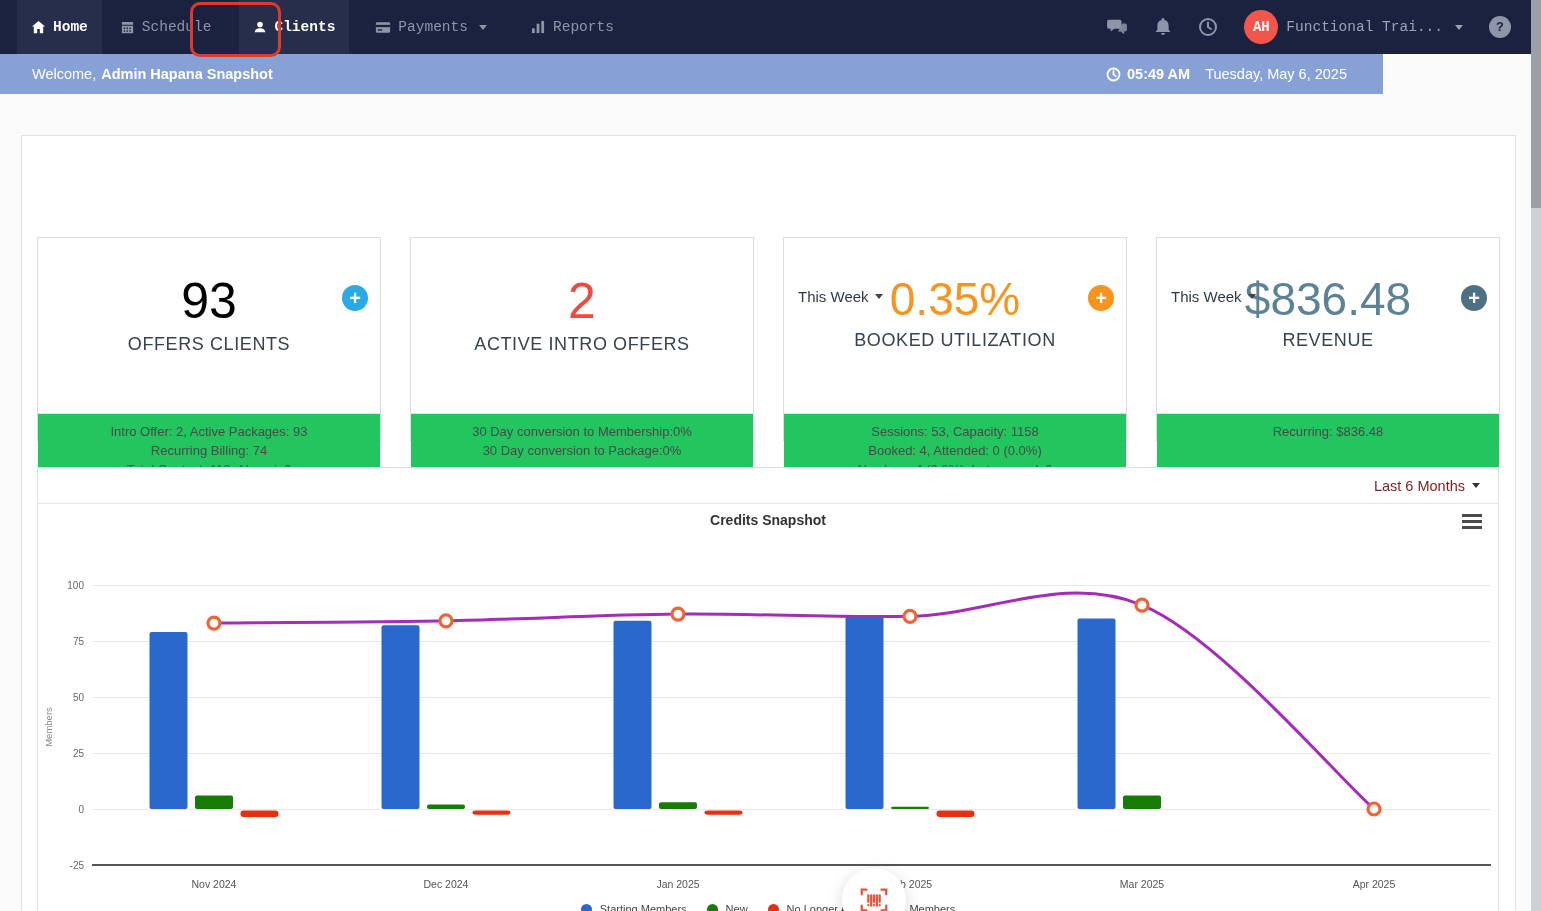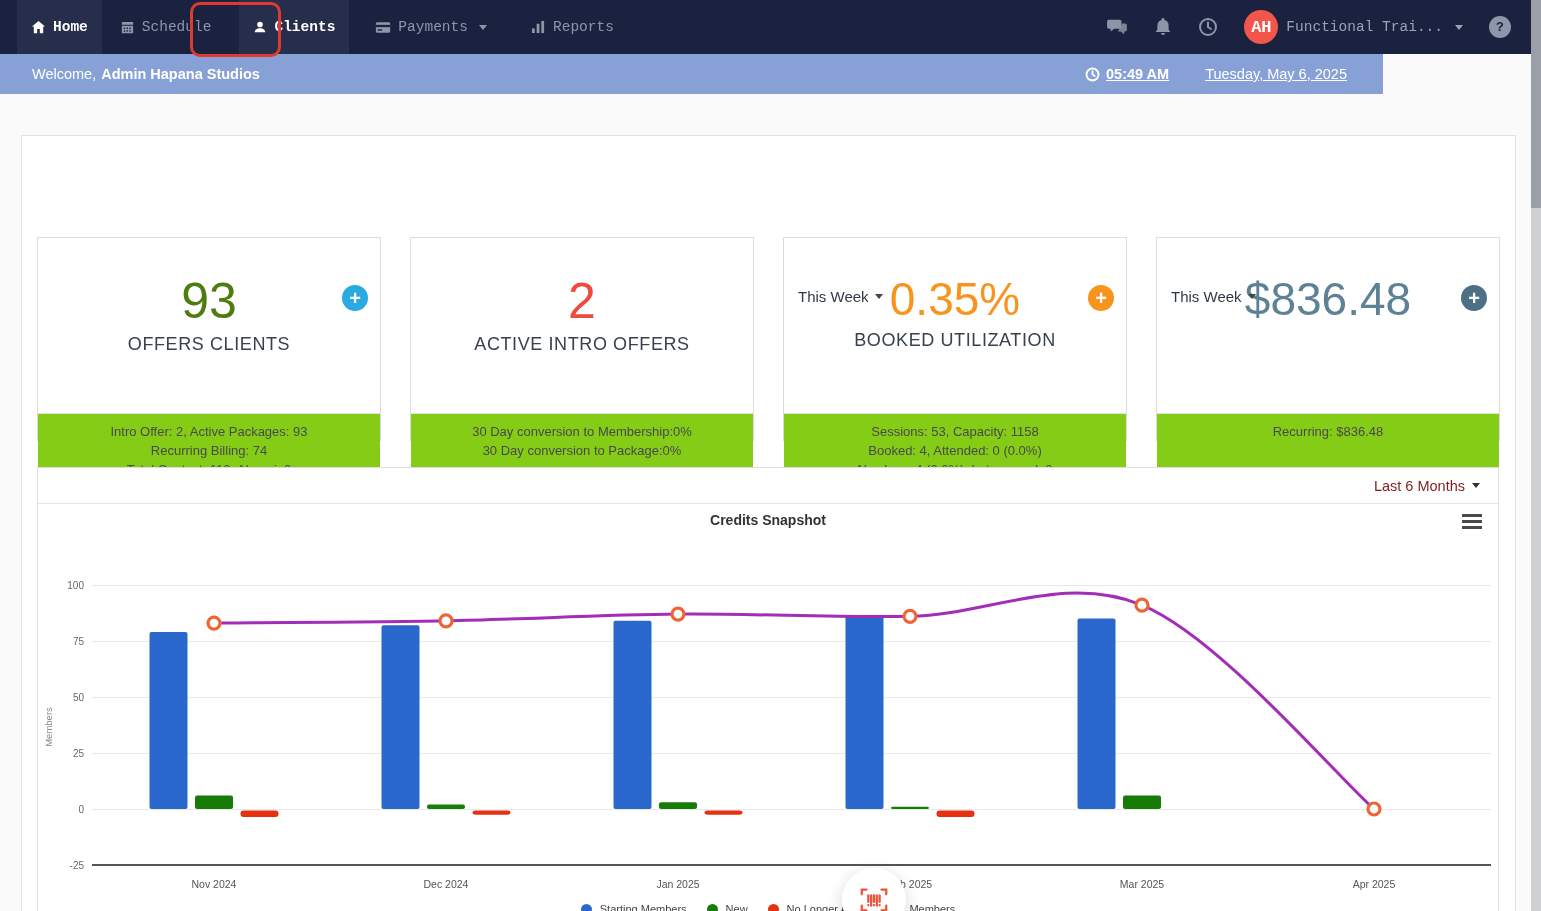--- a/index.html
+++ b/index.html
@@ -12,54 +12,54 @@
   .nav-left{display:flex;align-items:stretch;}
   .nav-item{display:flex;align-items:center;gap:7px;font-size:14.5px;cursor:pointer;padding:0 14px;}
   .nav-item.tile{background:#262e4b;}
   .nav-item.active{color:#fff;font-weight:700;}
   .nav-item svg{flex:0 0 auto;}
   .caret{width:0;height:0;border-left:4px solid transparent;border-right:4px solid transparent;
     border-top:5px solid currentColor;display:inline-block;margin-left:4px;}
   .nav-right{margin-left:auto;display:flex;align-items:center;gap:26px;padding-right:30px;}
   .icon-btn{display:flex;align-items:center;cursor:pointer;}
   .avatar{width:34px;height:34px;border-radius:50%;display:flex;align-items:center;justify-content:center;
-    color:#fff;font-weight:700;font-size:17px;text-align:right;}
+    color:#fff;font-weight:700;font-size:14px;text-align:right;}
   .profile{display:flex;align-items:center;gap:8px;cursor:pointer;color:#9aa2b5;font-size:14.5px;}
   .help-circle{width:22px;height:22px;border-radius:50%;background:#8e95a8;color:#1b2240;
     display:flex;align-items:center;justify-content:center;font-weight:700;font-size:13px;}
 
   
   .clients-highlight{position:absolute;left:190px;top:2px;width:91px;height:55px;border:3px solid #dd3a30;
     border-radius:10px;z-index:60;pointer-events:none;}
 
   
   .welcome-bar{position:absolute;left:0;top:54px;width:1383px;height:40px;background:#87a1d7;color:#fff;
     display:flex;align-items:center;font-size:14.5px;padding:0 36px 0 32px;}
   .welcome-bar b{margin-left:5px;font-weight:700;}
-  .welcome-right{margin-left:auto;display:flex;align-items:center;gap:36px;text-decoration:underline;}
+  .welcome-right{margin-left:auto;display:flex;align-items:center;gap:15px;}
   .welcome-time{display:flex;align-items:center;gap:6px;font-weight:700;}
 
   
   .main-card{position:absolute;left:21px;top:135px;width:1495px;height:790px;background:#fff;
     border:1px solid #e2e2e2;border-bottom:none;}
   .tab-row{position:relative;height:53px;border-bottom:1px solid #e8e8e8;}
   .tab{position:absolute;left:25px;top:16px;font-size:16px;color:#3d4a5c;cursor:pointer;}
   .tab-underline{position:absolute;left:11px;bottom:0;width:89px;height:3px;background:#7d99cc;}
 
   
   .stats-row{position:absolute;left:15px;top:101px;width:1463px;height:204px;}
   .stat-card{position:absolute;top:0;width:344px;height:204px;background:#fff;border:1px solid #dcdcdc;}
   .stat-top{position:relative;height:137px;}
   .stat-period{position:absolute;left:14px;top:12px;font-size:15px;color:#2f3a45;display:flex;align-items:center;cursor:pointer;}
   .stat-period .caret{border-top-color:#444;margin-left:6px;}
   .add-btn{position:absolute;right:12px;top:9px;width:26px;height:26px;border-radius:50%;color:#fff;
     display:flex;align-items:center;justify-content:center;font-size:20px;font-weight:700;cursor:pointer;line-height:1;}
   .stat-value{text-align:center;margin-top:38px;font-size:50px;line-height:1;}
   .stat-label{text-align:center;margin-top:8px;font-size:18px;color:#37424e;letter-spacing:0.6px;}
-  .stat-footer{height:67px;background:#84cc16;border-top:1px solid #e3e3e3;padding-top:8px;
+  .stat-footer{height:67px;background:#22c55e;border-top:1px solid #e3e3e3;padding-top:8px;
     font-size:13px;color:#4a4a4a;text-align:center;line-height:19px;}
 
   
   .chart-card{position:absolute;left:15px;top:331px;width:1462px;height:452px;background:#fff;border:1px solid #ddd;border-bottom:none;}
   .chart-header{height:36px;border-bottom:1px solid #e5e5e5;display:flex;align-items:center;justify-content:flex-end;padding-right:18px;}
   .range-selector{display:flex;align-items:center;font-size:14.5px;color:#7f1d1d;cursor:pointer;}
   .range-selector .caret{border-top-color:#333;margin-left:7px;}
   .chart-body{position:relative;height:414px;}
   .chart-title{position:absolute;left:0;right:0;top:8px;text-align:center;font-size:14px;font-weight:700;color:#333;}
   .burger{position:absolute;right:16px;top:10px;width:20px;cursor:pointer;}
@@ -148,42 +148,42 @@
     <span class="icon-btn">
       <span class="help-circle">?</span>
     </span>
   </div>
 </div>
 
 <div class="clients-highlight" style="border-color: rgb(221, 58, 48);"></div>
 
 <div class="welcome-bar" style="background: rgb(135, 161, 215);">
   <span>Welcome,</span>
-  <b>Admin Hapana Studios</b>
+  <b>Admin Hapana Snapshot</b>
   <span class="welcome-right">
     <span class="welcome-time">
       <svg width="15" height="15" viewBox="0 0 20 20">
           <circle cx="10" cy="10" r="8" fill="none" stroke="#fff" stroke-width="2.4"></circle>
           <path d="M10 5.5V10l3 2" fill="none" stroke="#fff" stroke-width="2.4" stroke-linecap="round"></path>
         </svg>
       <span>05:49 AM</span>
     </span>
     <span>Tuesday, May 6, 2025</span>
   </span>
 </div>
 
 <div class="main-card">
 
 
   <div class="stats-row">
 
     <div class="stat-card" style="left:0">
       <div class="stat-top">
         <span class="add-btn" style="background: rgb(41, 170, 227);">+</span>
-        <div class="stat-value" style="color: #4d7c0f;">93</div>
+        <div class="stat-value" style="color: #000000;">93</div>
         <div class="stat-label">OFFERS CLIENTS</div>
       </div>
       <div class="stat-footer">
         <div>Intro Offer: 2, Active Packages: 93</div>
         <div>Recurring Billing: 74</div>
         <div>Total Contact: 113, Alumni: 0</div>
       </div>
     </div>
 
     <div class="stat-card" style="left:373px">
@@ -215,20 +215,21 @@
     </div>
 
     <div class="stat-card" style="left:1119px">
       <div class="stat-top">
         <span class="stat-period">
           <span>This Week</span>
           <span class="caret"></span>
         </span>
         <span class="add-btn" style="background: rgb(77, 112, 133);">+</span>
         <div class="stat-value" style="font-size: 46px; color: rgb(93, 129, 149);">$836.48</div>
+        <div class="stat-label">REVENUE</div>
       </div>
       <div class="stat-footer">
         <div>Recurring: $836.48</div>
       </div>
     </div>
   </div>
 
   <div class="chart-card">
     <div class="chart-header">
       <span class="range-selector">

